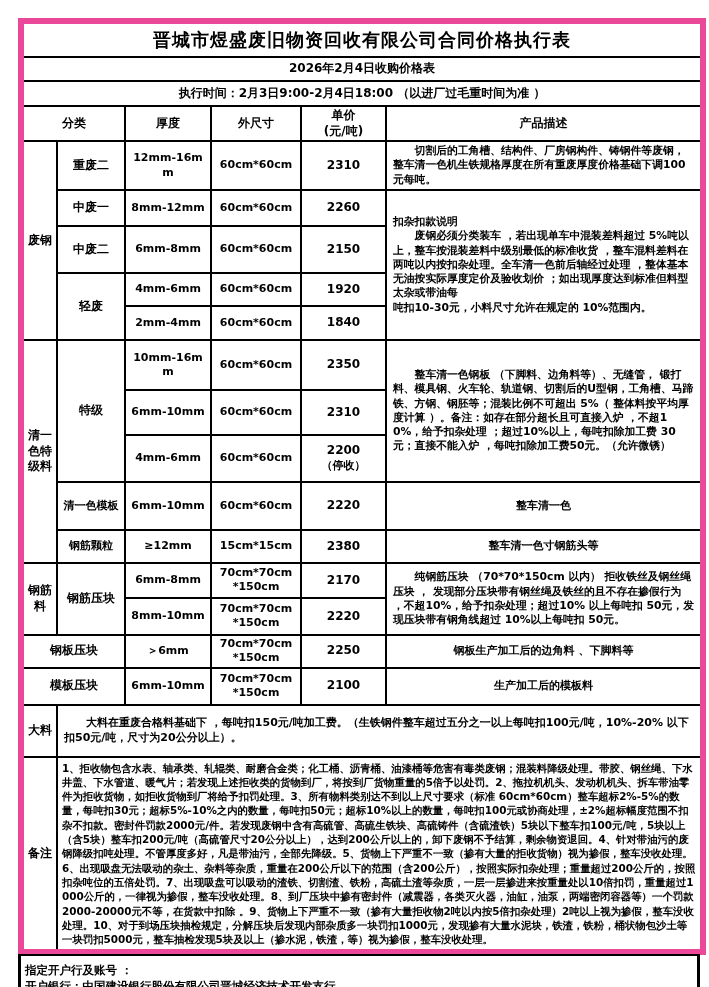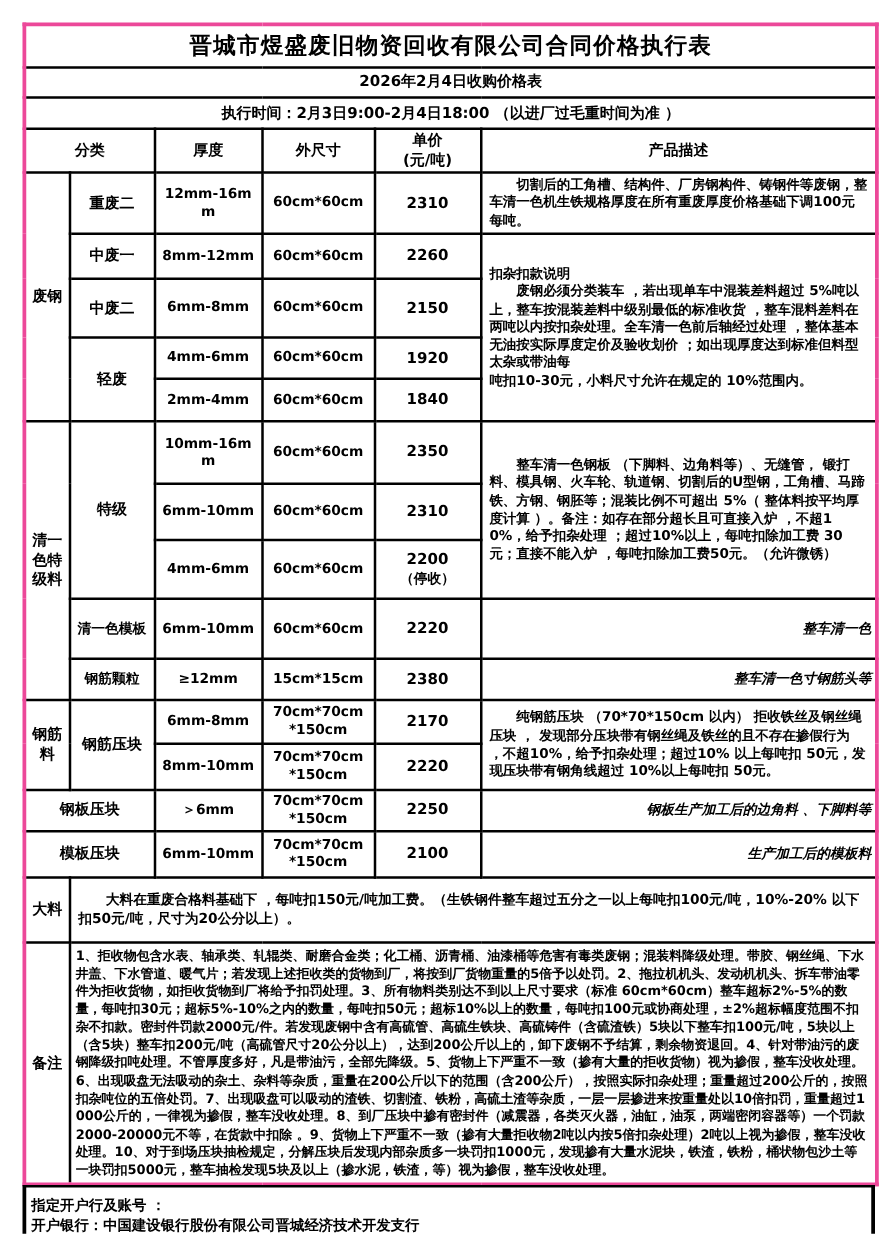--- a/index.html
+++ b/index.html
@@ -1,28 +1,28 @@
 <!DOCTYPE html>
 <html><head>
 <meta charset="utf-8">
 <style>
   html,body{margin:0;padding:0;background:#ffffff;}
   body{width:709px;height:987px;position:relative;font-family:"DejaVu Sans",sans-serif;font-weight:bold;color:#000;}
   .page{position:absolute;left:18px;top:18px;}
-  table.price{border-collapse:collapse;table-layout:fixed;width:682px;border:3px solid #ec4899;}
+  table.price{border-collapse:collapse;table-layout:fixed;width:682px;border:6px solid #ec4899;}
   td{border:2px solid #000;padding:1px 3px;text-align:center;vertical-align:middle;font-size:11px;line-height:1.3;overflow:hidden;word-break:break-all;}
   .title-cell{font-size:18px;height:30px;letter-spacing:1px;}
   .date-cell{font-size:12px;height:20px;}
   .time-cell{font-size:12px;height:21px;}
   .hdr{font-size:12px;height:26px;}
   .pre{white-space:pre-line;}
   .desc{text-align:left;padding:2px 6px;font-size:10.8px;line-height:1.32;border-radius:12px;}
   .desc .indent{text-indent:2em;}
   .desc .ctr{}
-  .ctrcell{text-align:right;font-style:italic;}
+  .ctrcell{text-align:center;}
   .price-num{font-size:12px;}
   .grp{font-size:12px;}
   .remark-text{font-size:10.4px;line-height:14.3px;text-align:left;padding:3px 4px;}
   .footer-box{width:682px;box-sizing:border-box;border:3px solid #000;border-top-width:2px;margin-top:-1px;padding:6px 4px 8px 4px;}
   .footer-box div{font-size:11.5px;line-height:16px;}
 </style>
 </head>
 <body>
 
 <div class="page">

